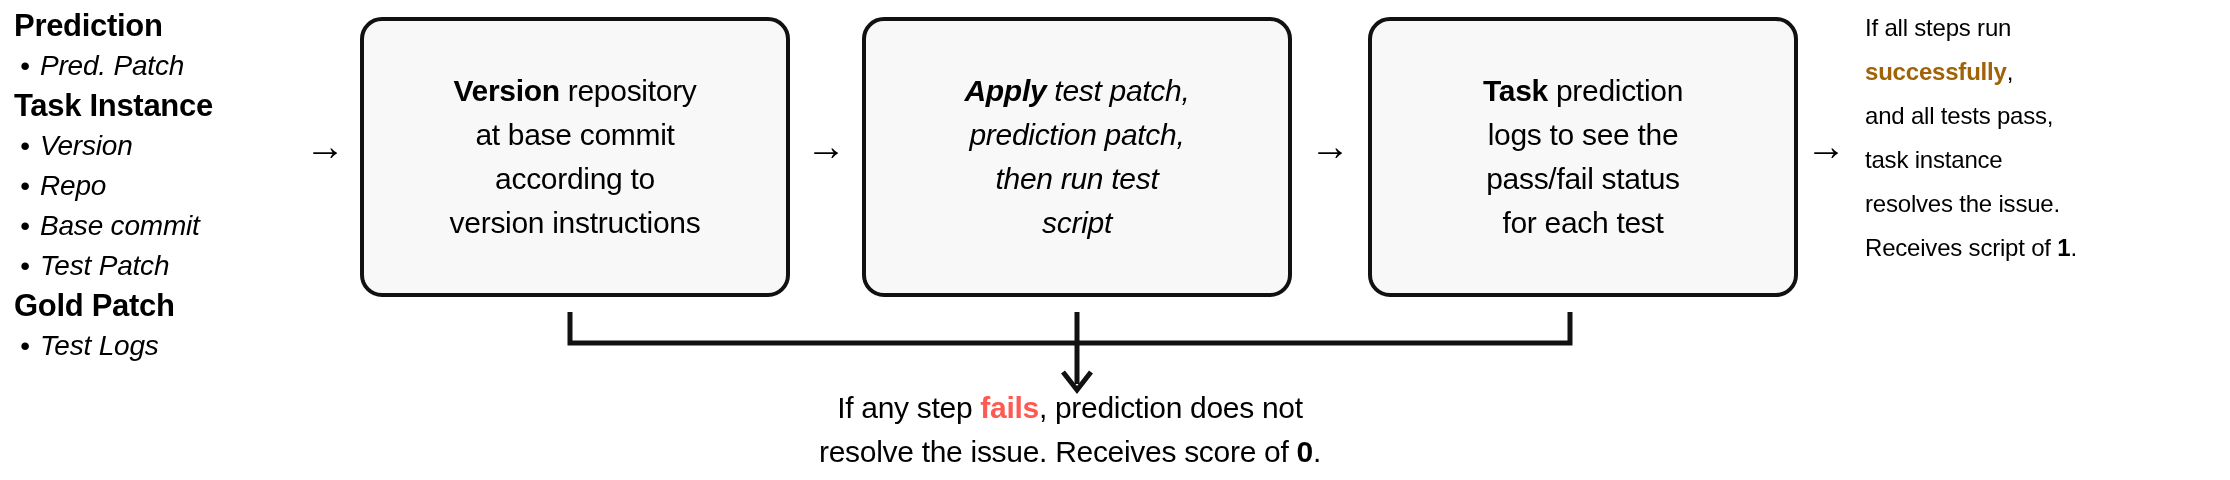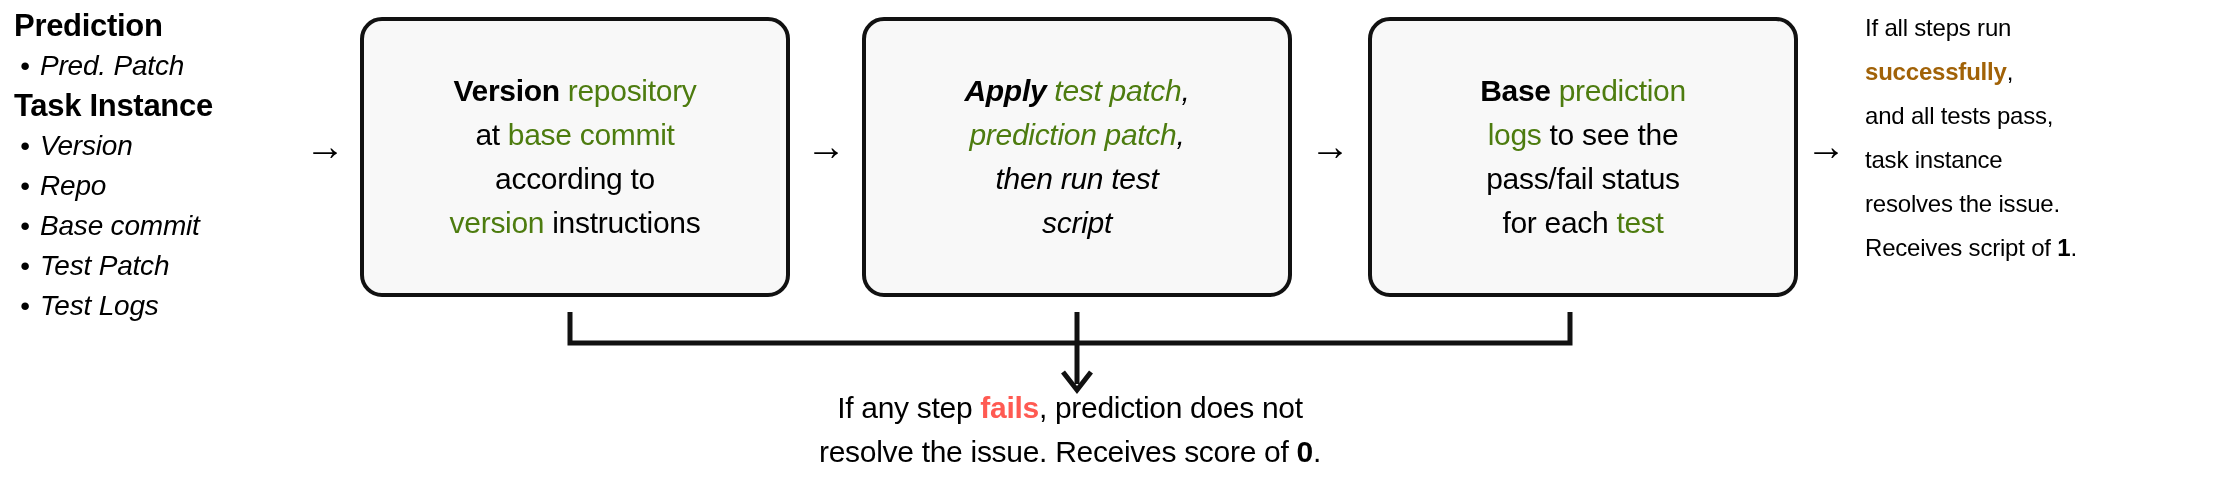--- a/index.html
+++ b/index.html
@@ -67,21 +67,21 @@
     font-size: 30px;
     line-height: 44px;
     padding: 0 16px;
     letter-spacing: -0.3px;
   }
   #step-box-1 { left: 360px; }
   #step-box-2 { left: 862px; font-style: italic; }
   #step-box-3 { left: 1368px; }
 
   .kw { font-weight: bold; }
-  .orange { color: #4d7c0f; }
+  .orange { color: #000000; }
   .green  { color: #a16207; font-weight: bold; }
   .red    { color: #FF5A52; font-weight: bold; }
   .ital   { }
 
   
   .flow-arrow {
     position: absolute;
     top: 126px;
     font-size: 40px;
     line-height: 40px;
@@ -135,20 +135,21 @@
     <ul class="col-bullets">
       <li>Pred. Patch</li>
     </ul>
     <div class="col-heading">Task Instance</div>
     <ul class="col-bullets">
       <li>Version</li>
       <li>Repo</li>
       <li>Base commit</li>
       <li>Test Patch</li>
     </ul>
+    <div class="col-heading">Gold Patch</div>
     <ul class="col-bullets">
       <li>Test Logs</li>
     </ul>
   </div>
 
 <div class="flow-arrow" id="arrow-0">→</div>
 
 <div class="step-box" id="step-box-1">
   <div class="step-text">
       <div><span class="kw">Version </span><span class="orange">repository</span></div>
@@ -166,21 +167,21 @@
       <div><span class="orange">prediction patch</span><span>,</span></div>
       <div><span>then run test</span></div>
       <div><span>script</span></div>
     </div>
 </div>
 
 <div class="flow-arrow" id="arrow-2">→</div>
 
 <div class="step-box" id="step-box-3">
   <div class="step-text">
-      <div><span class="kw">Base </span><span class="orange">prediction</span></div>
+      <div><span class="kw">Task </span><span class="orange">prediction</span></div>
       <div><span class="orange">logs</span><span> to see the</span></div>
       <div><span>pass/fail status</span></div>
       <div><span>for each </span><span class="orange">test</span></div>
     </div>
 </div>
 
 <div class="flow-arrow" id="arrow-3">→</div>
 
 <div id="right-column">
     <div><span>If all steps run</span></div>

